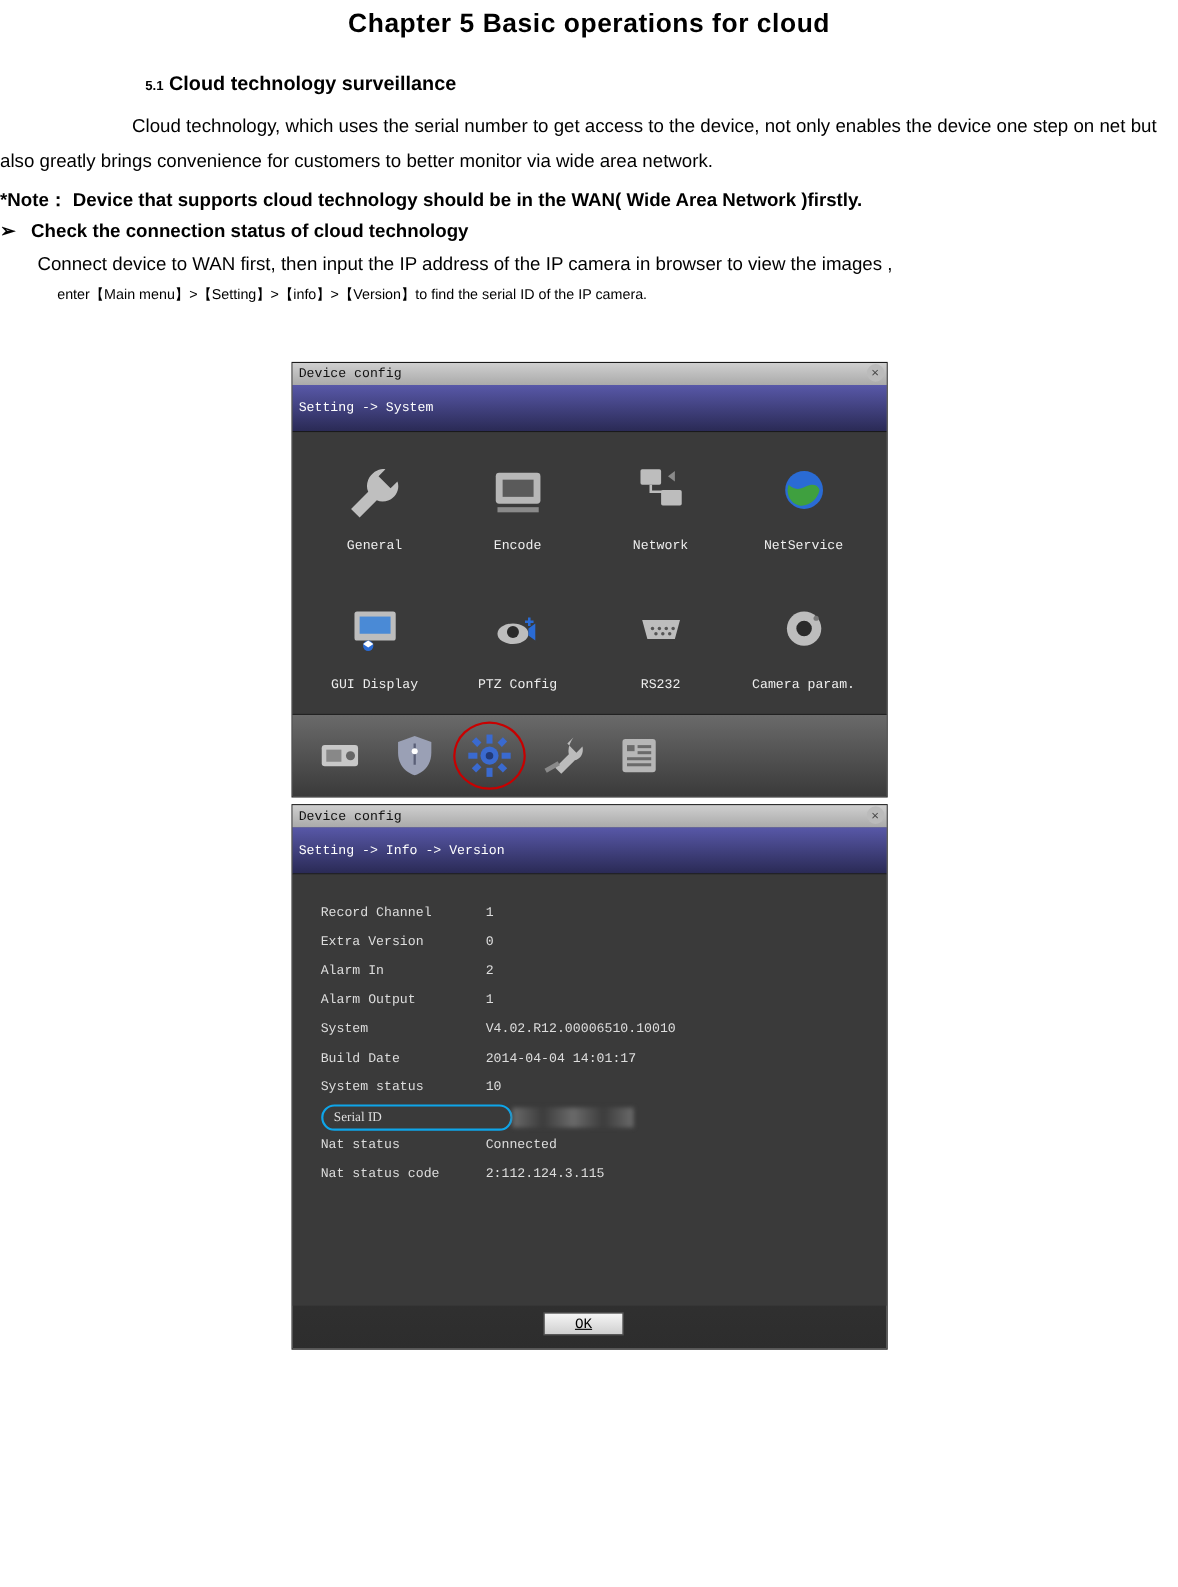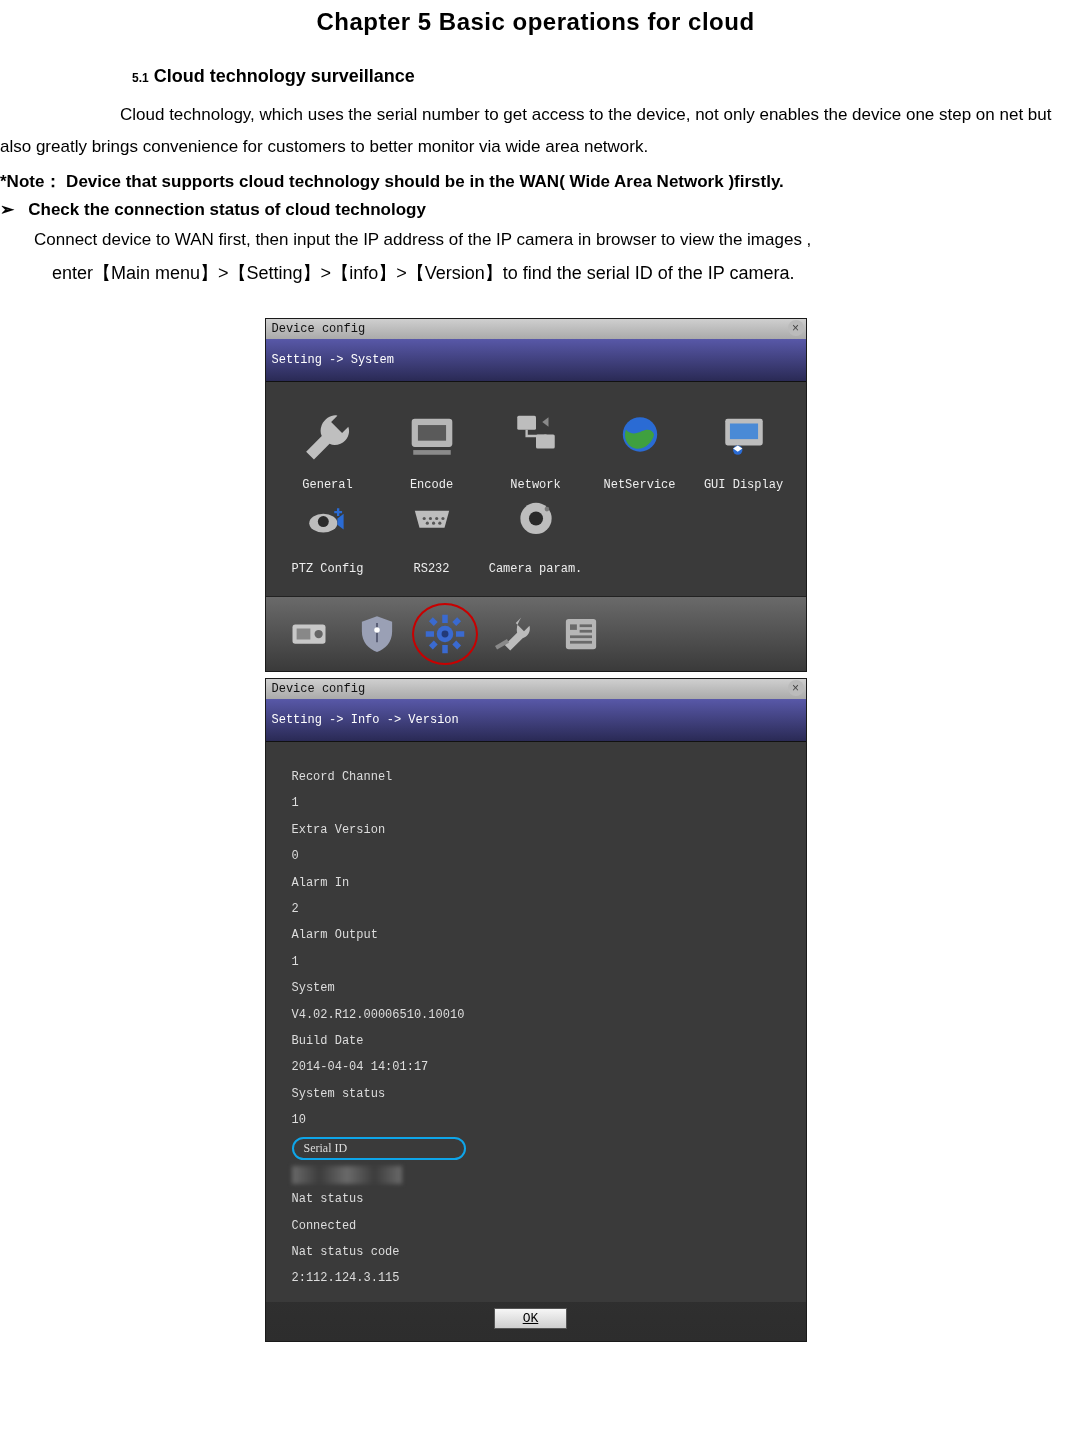--- a/index.html
+++ b/index.html
@@ -39,21 +39,21 @@
     font-weight: bold;
     margin: 6px 0 6px 0;
   }
   .bullet-line {
     font-size: 17px;
     font-weight: bold;
     margin: 4px 0 4px 0;
   }
   .bullet-line .tri { font-size:17px; margin-right:14px; }
   p.connect { font-size:17px; line-height:1.9; margin:2px 0 0 34px; }
-  p.enter   { font-size:18px; line-height:1.9; margin:0 0 28px 52px; }
+  p.enter   { font-size:13px; line-height:1.9; margin:0 0 48px 52px; }
 
   
   .figs { text-align:center; }
   .win {
     display:inline-block;
     text-align:left;
     background:#3a3a3a;
     background:linear-gradient(#4a4a4a,#2d2d2d);
     border:1px solid #1a1a1a;
     position:relative;
@@ -81,21 +81,22 @@
   .breadcrumb {
     background:linear-gradient(#5858a8,#2a2a55);
     color:#fff;
     font-size:12px;
     padding:14px 6px;
     border-bottom:1px solid #111;
   }
   .grid-area {
     padding:26px 10px 20px 10px;
     display:grid;
-    grid-template-columns:repeat(5,1fr);
+    grid-template-columns:repeat(4,1fr);
+    row-gap:42px;
     text-align:center;
     background:#3a3a3a;
   }
   .gi { font-size:12px; color:#eee; }
   .gi .ico {
     width:64px; height:56px; margin:0 auto 14px auto;
     display:flex; align-items:center; justify-content:center;
   }
   .gi svg { width:56px; height:50px; }
   .dock {
@@ -116,21 +117,21 @@
     border:2px solid #c80000; border-radius:50%;
   }
 
   
   .info-body {
     background:#3a3a3a;
     padding:22px 26px 10px 26px;
     min-height:360px;
     position:relative;
   }
-  .info-row { display:flex; font-size:12px; line-height:2.2; color:#ddd;flex-direction:column; }
+  .info-row { display:flex; font-size:12px; line-height:2.2; color:#ddd; }
   .info-row .k { width:150px; }
   .info-row .v { flex:1; }
   .info-row.hl .k {
     display:inline-block;
     border:2px solid #0ea5e9;
     border-radius:16px;
     padding:0 10px;
     line-height:1.6;
     margin-top:3px;
     font-family:Liberation Serif, serif;

